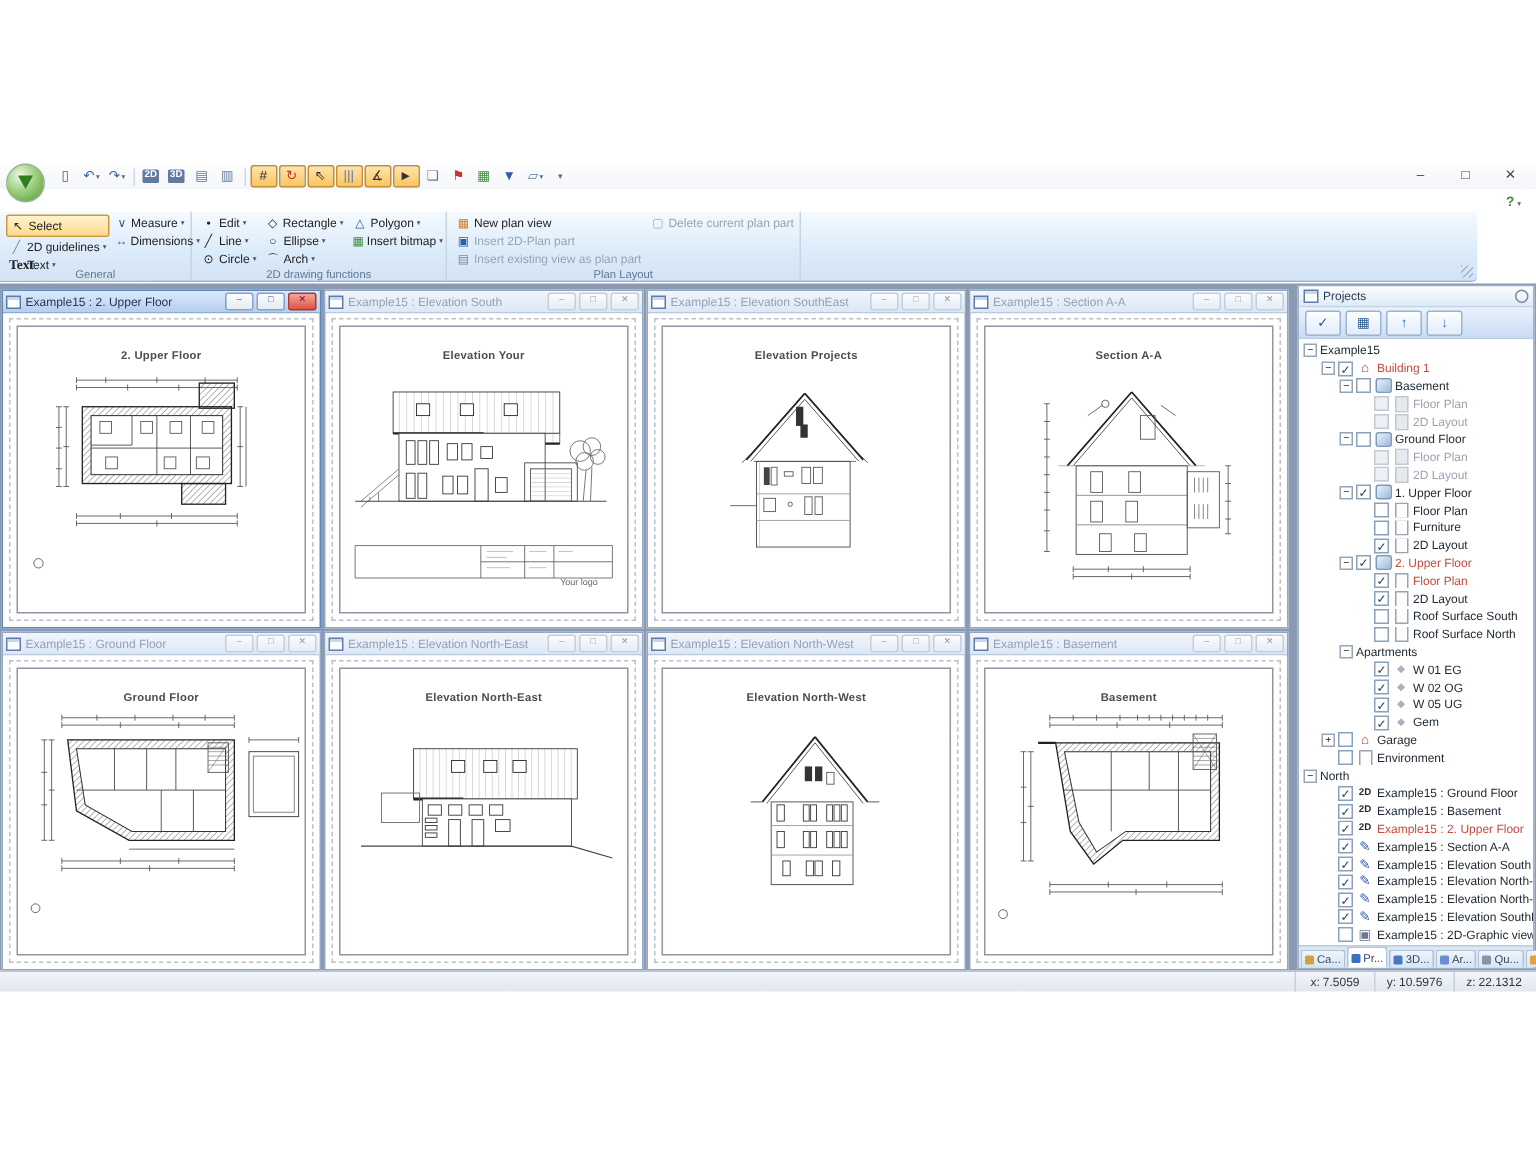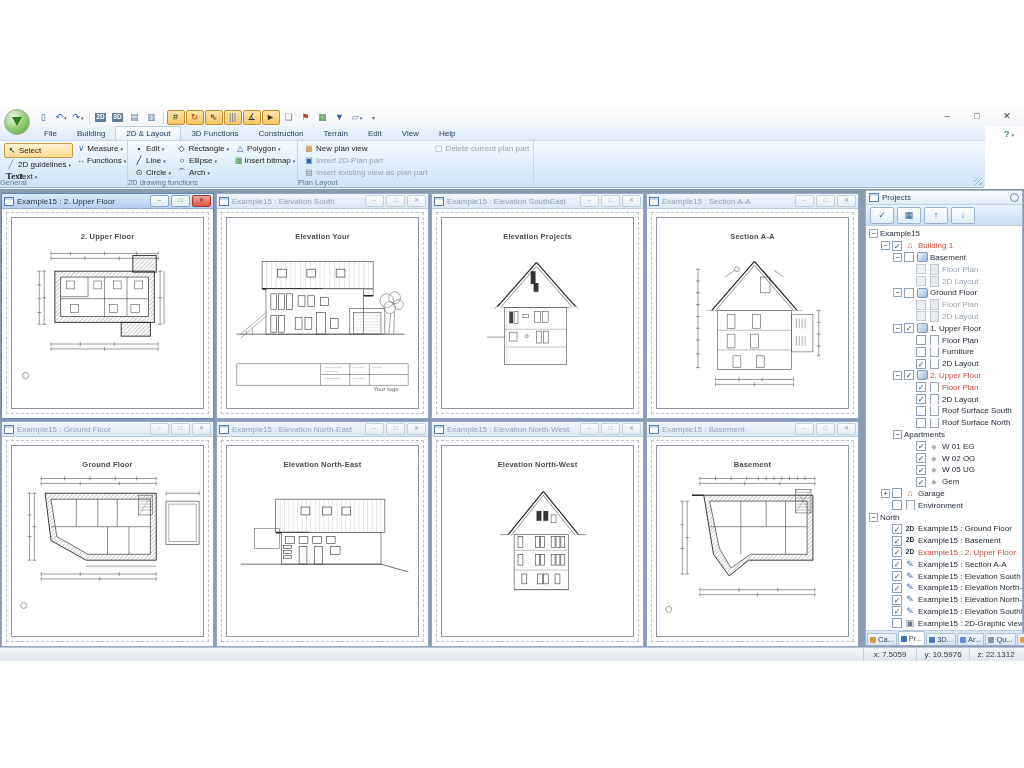--- a/index.html
+++ b/index.html
@@ -31,21 +31,21 @@
   .tabrow{position:absolute;left:0;top:18px;width:985px;height:15px;background:linear-gradient(#edf4fb,#dfeaf7);border-bottom:1px solid #c8d8ec;display:flex;align-items:flex-end;padding-left:34px;box-sizing:border-box;}
   .tab{padding:2px 10px 2px 10px;font-size:8px;color:#1e3c5c;white-space:nowrap;}
   .tab.active{background:linear-gradient(#fcfdff,#e9f1fa);border:1px solid #b9cfe6;border-bottom:none;border-radius:2px 2px 0 0;color:#15314e;}
   .helpbtn{position:absolute;right:10px;top:21px;font-size:9px;font-weight:bold;color:#3c8a3c;}
   .helpbtn .hd{font-size:5px;color:#667;font-weight:normal;margin-left:2px;}
 
   
   .ribbon{position:absolute;left:0;top:33px;width:985px;height:47px;background:linear-gradient(#f5fafe,#ddecfa 55%,#d2e3f6);border-bottom:1px solid #98b3d4;border-radius:0 0 4px 0;box-sizing:border-box;}
   .rgroups{display:flex;height:100%;}
   .rgroup{position:relative;border-right:1px solid #c3d5e9;padding:2px 4px 10px 4px;box-sizing:border-box;}
-  .rgl{position:absolute;bottom:0;left:0;right:0;font-size:7.5px;color:#5f778f;}
+  .rgl{position:absolute;bottom:0;left:0;right:0;text-align:center;font-size:7.5px;color:#5f778f;}
   .rcols{display:flex;gap:2px;}
   .rcol{display:flex;flex-direction:column;gap:1px;}
   .ritem{display:flex;align-items:center;gap:2px;height:11px;font-size:8px;color:#222;padding:0 2px;white-space:nowrap;}
   .ritem .ric{width:10px;text-align:center;font-size:8px;line-height:1;}
   .ritem .rdrop{font-size:5px;color:#556;}
   .ritem.disabled{color:#9aa4ae;}
   .ritem.selectbtn{border:1px solid #c79a3f;background:linear-gradient(#fff3cf,#ffd98e);border-radius:2px;height:13px;}
   .ric.i-blue{color:#2e5fa3;} .ric.i-green{color:#3e8e3e;} .ric.i-gray{color:#888;} .ric.i-orange{color:#c9822f;} .ric.i-dim{color:#b0a4a4;}
   .ric.i-text{font-weight:bold;font-family:"Liberation Serif",serif;font-size:9px;}
   .grip{position:absolute;right:3px;bottom:2px;width:8px;height:8px;background:repeating-linear-gradient(135deg,#9fb6d0 0 1px,transparent 1px 3px);}
@@ -209,32 +209,20 @@
             <span class="qadrop"></span>
           </span>
         </div>
       <div class="winctrl">
         <span class="wcb">–</span>
         <span class="wcb">□</span>
         <span class="wcb">✕</span>
       </div>
     </div>
 
-    <div class="tabrow">
-
-    <span class="tab">File</span>
-        <span class="tab">Building</span>
-        <span class="tab active">2D &amp; Layout</span>
-        <span class="tab">3D Functions</span>
-        <span class="tab">Construction</span>
-        <span class="tab">Terrain</span>
-        <span class="tab">Edit</span>
-        <span class="tab">View</span>
-        <span class="tab">Help</span>
-      </div>
     <div class="helpbtn"><span>?</span><span class="hd">▾</span></div>
 
     <div class="ribbon">
       <div class="rgroups">
         <div class="rgroup" style="width:128px;">
           <div class="rcols">
             <div class="rcol" style="width:72px;">
               <div class="ritem selectbtn">
                   <span class="ric">↖</span>
                   <span>Select</span>
@@ -251,21 +239,21 @@
                 </div>
             </div>
             <div class="rcol" style="width:50px;">
               <div class="ritem">
                   <span class="ric i-blue">∨</span>
                   <span>Measure</span>
                   <span class="rdrop">▾</span>
                 </div>
               <div class="ritem">
                   <span class="ric i-blue">↔</span>
-                  <span>Functions</span>
+                  <span>Dimensions</span>
                   <span class="rdrop">▾</span>
                 </div>
             </div>
           </div>
           <div class="rgl">General</div>
         </div>
 
         <div class="rgroup" style="width:170px;">
           <div class="rcols">
             <div class="rcol" style="width:44px;">

